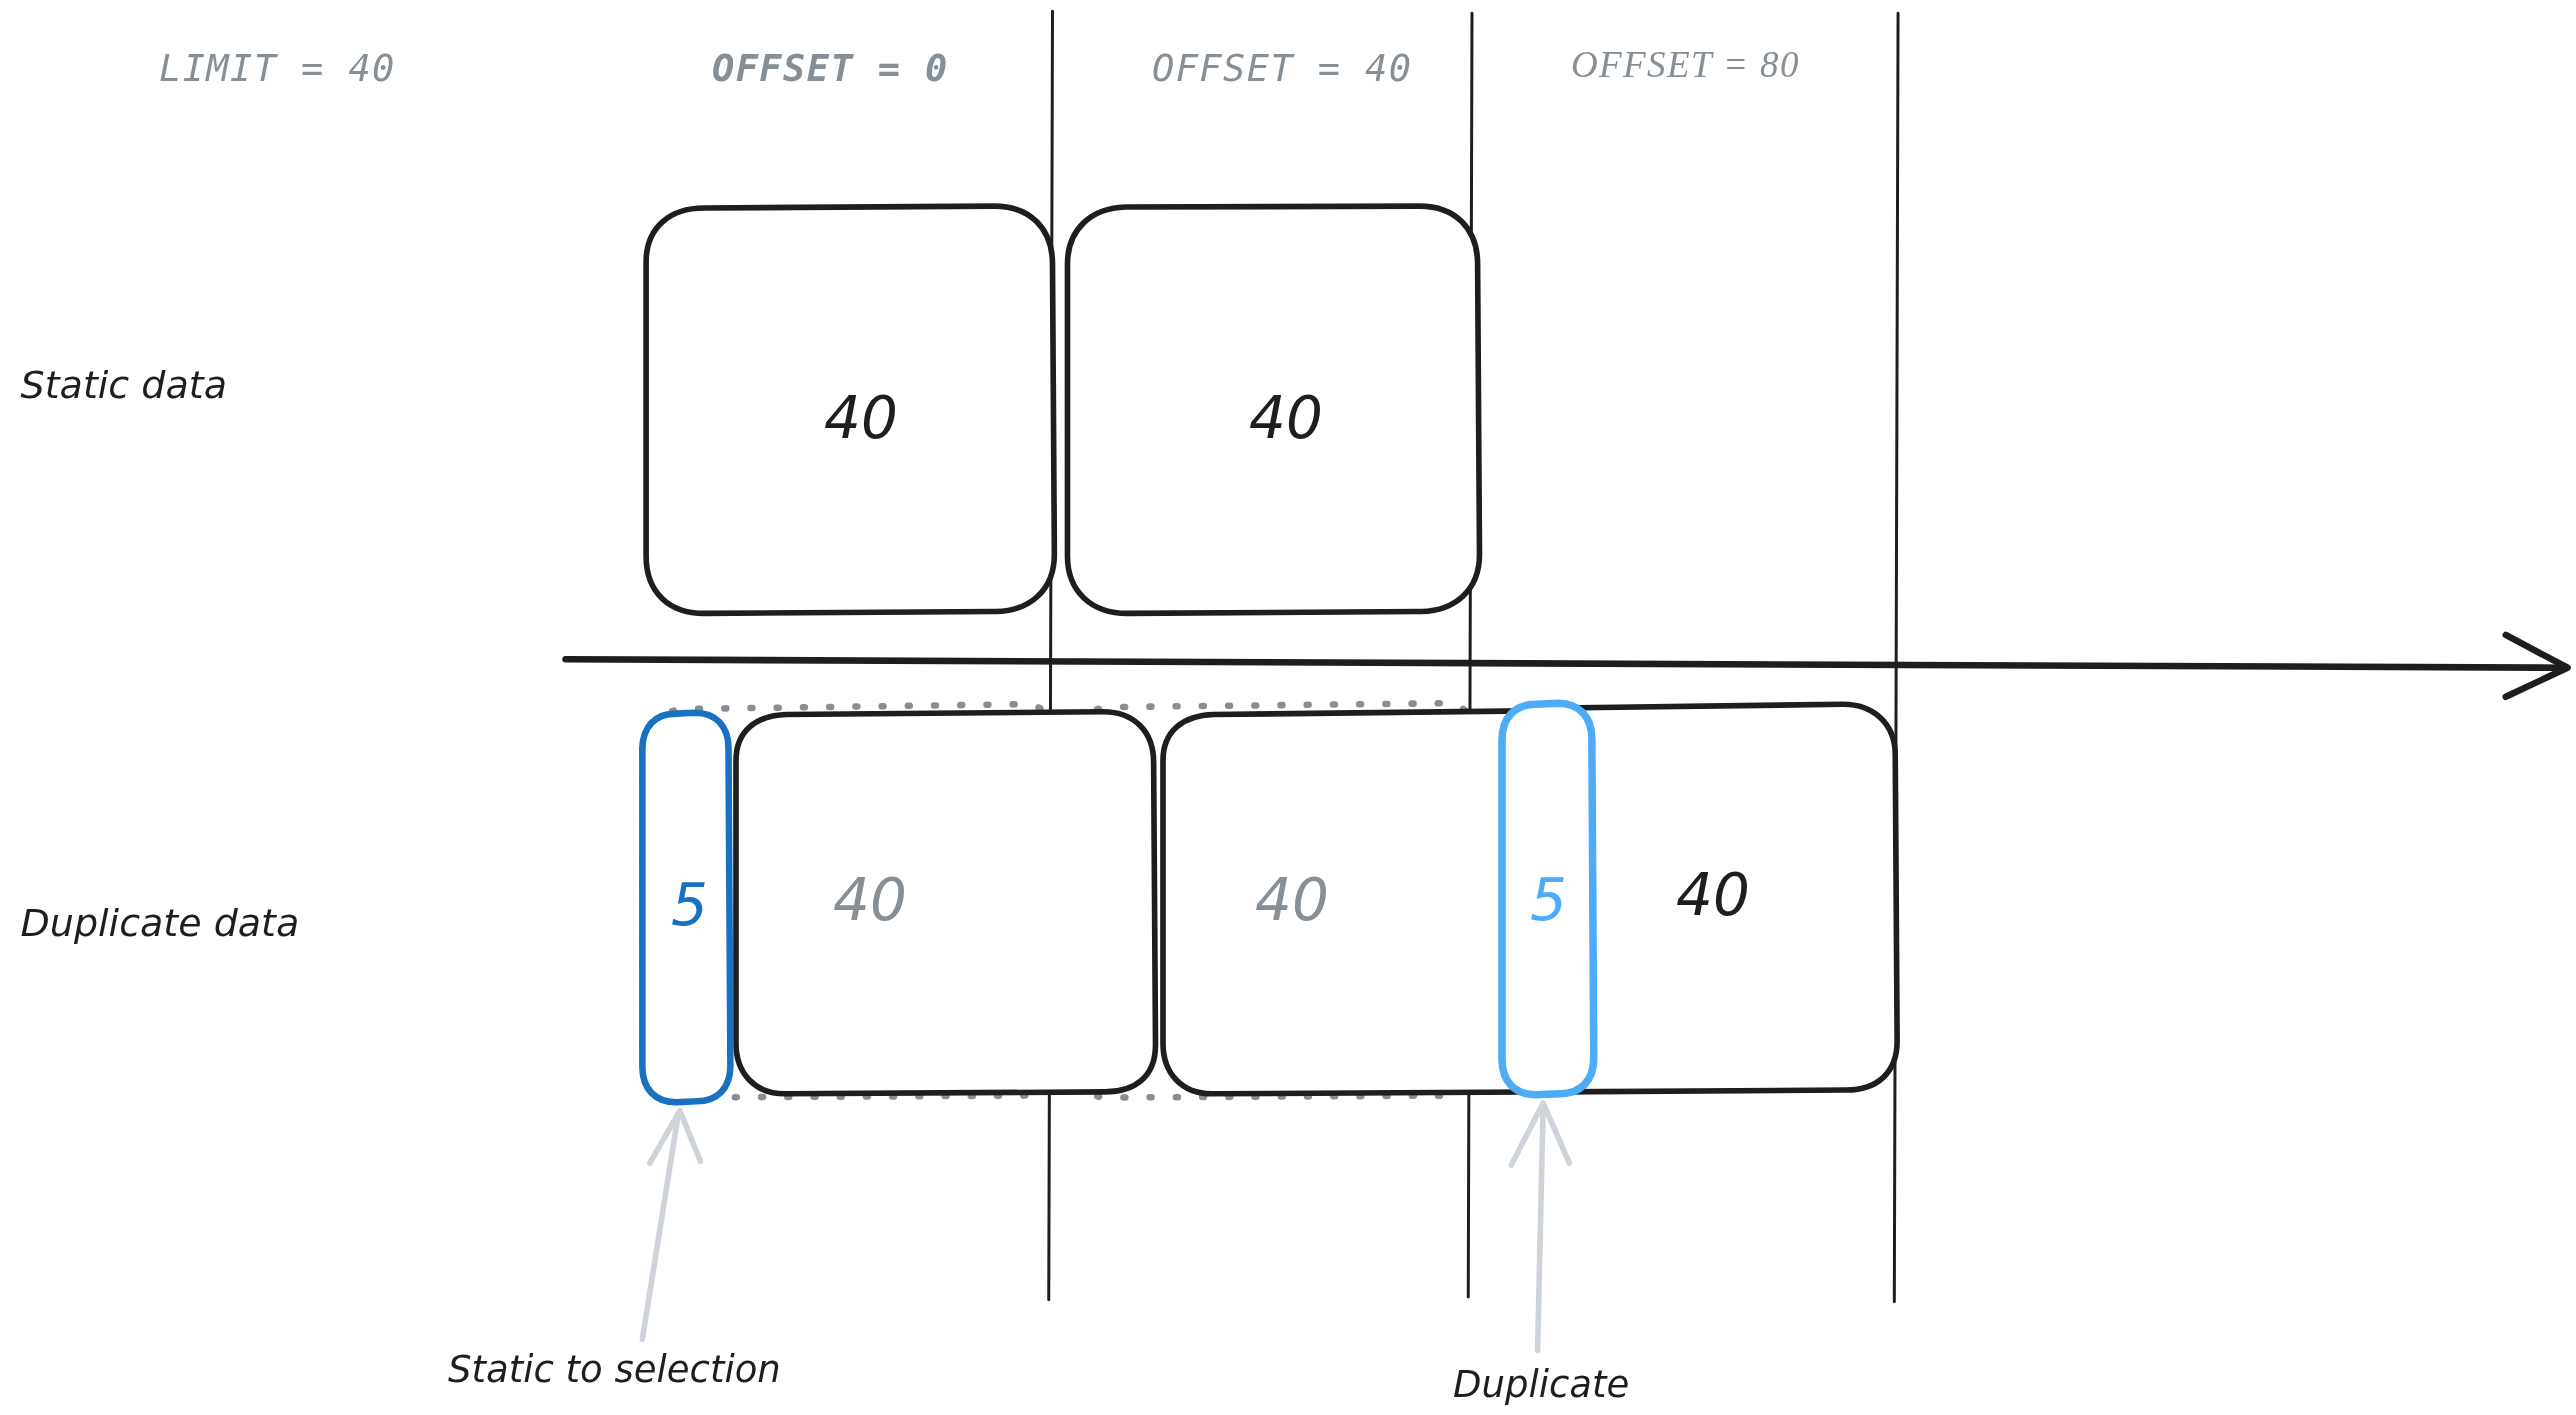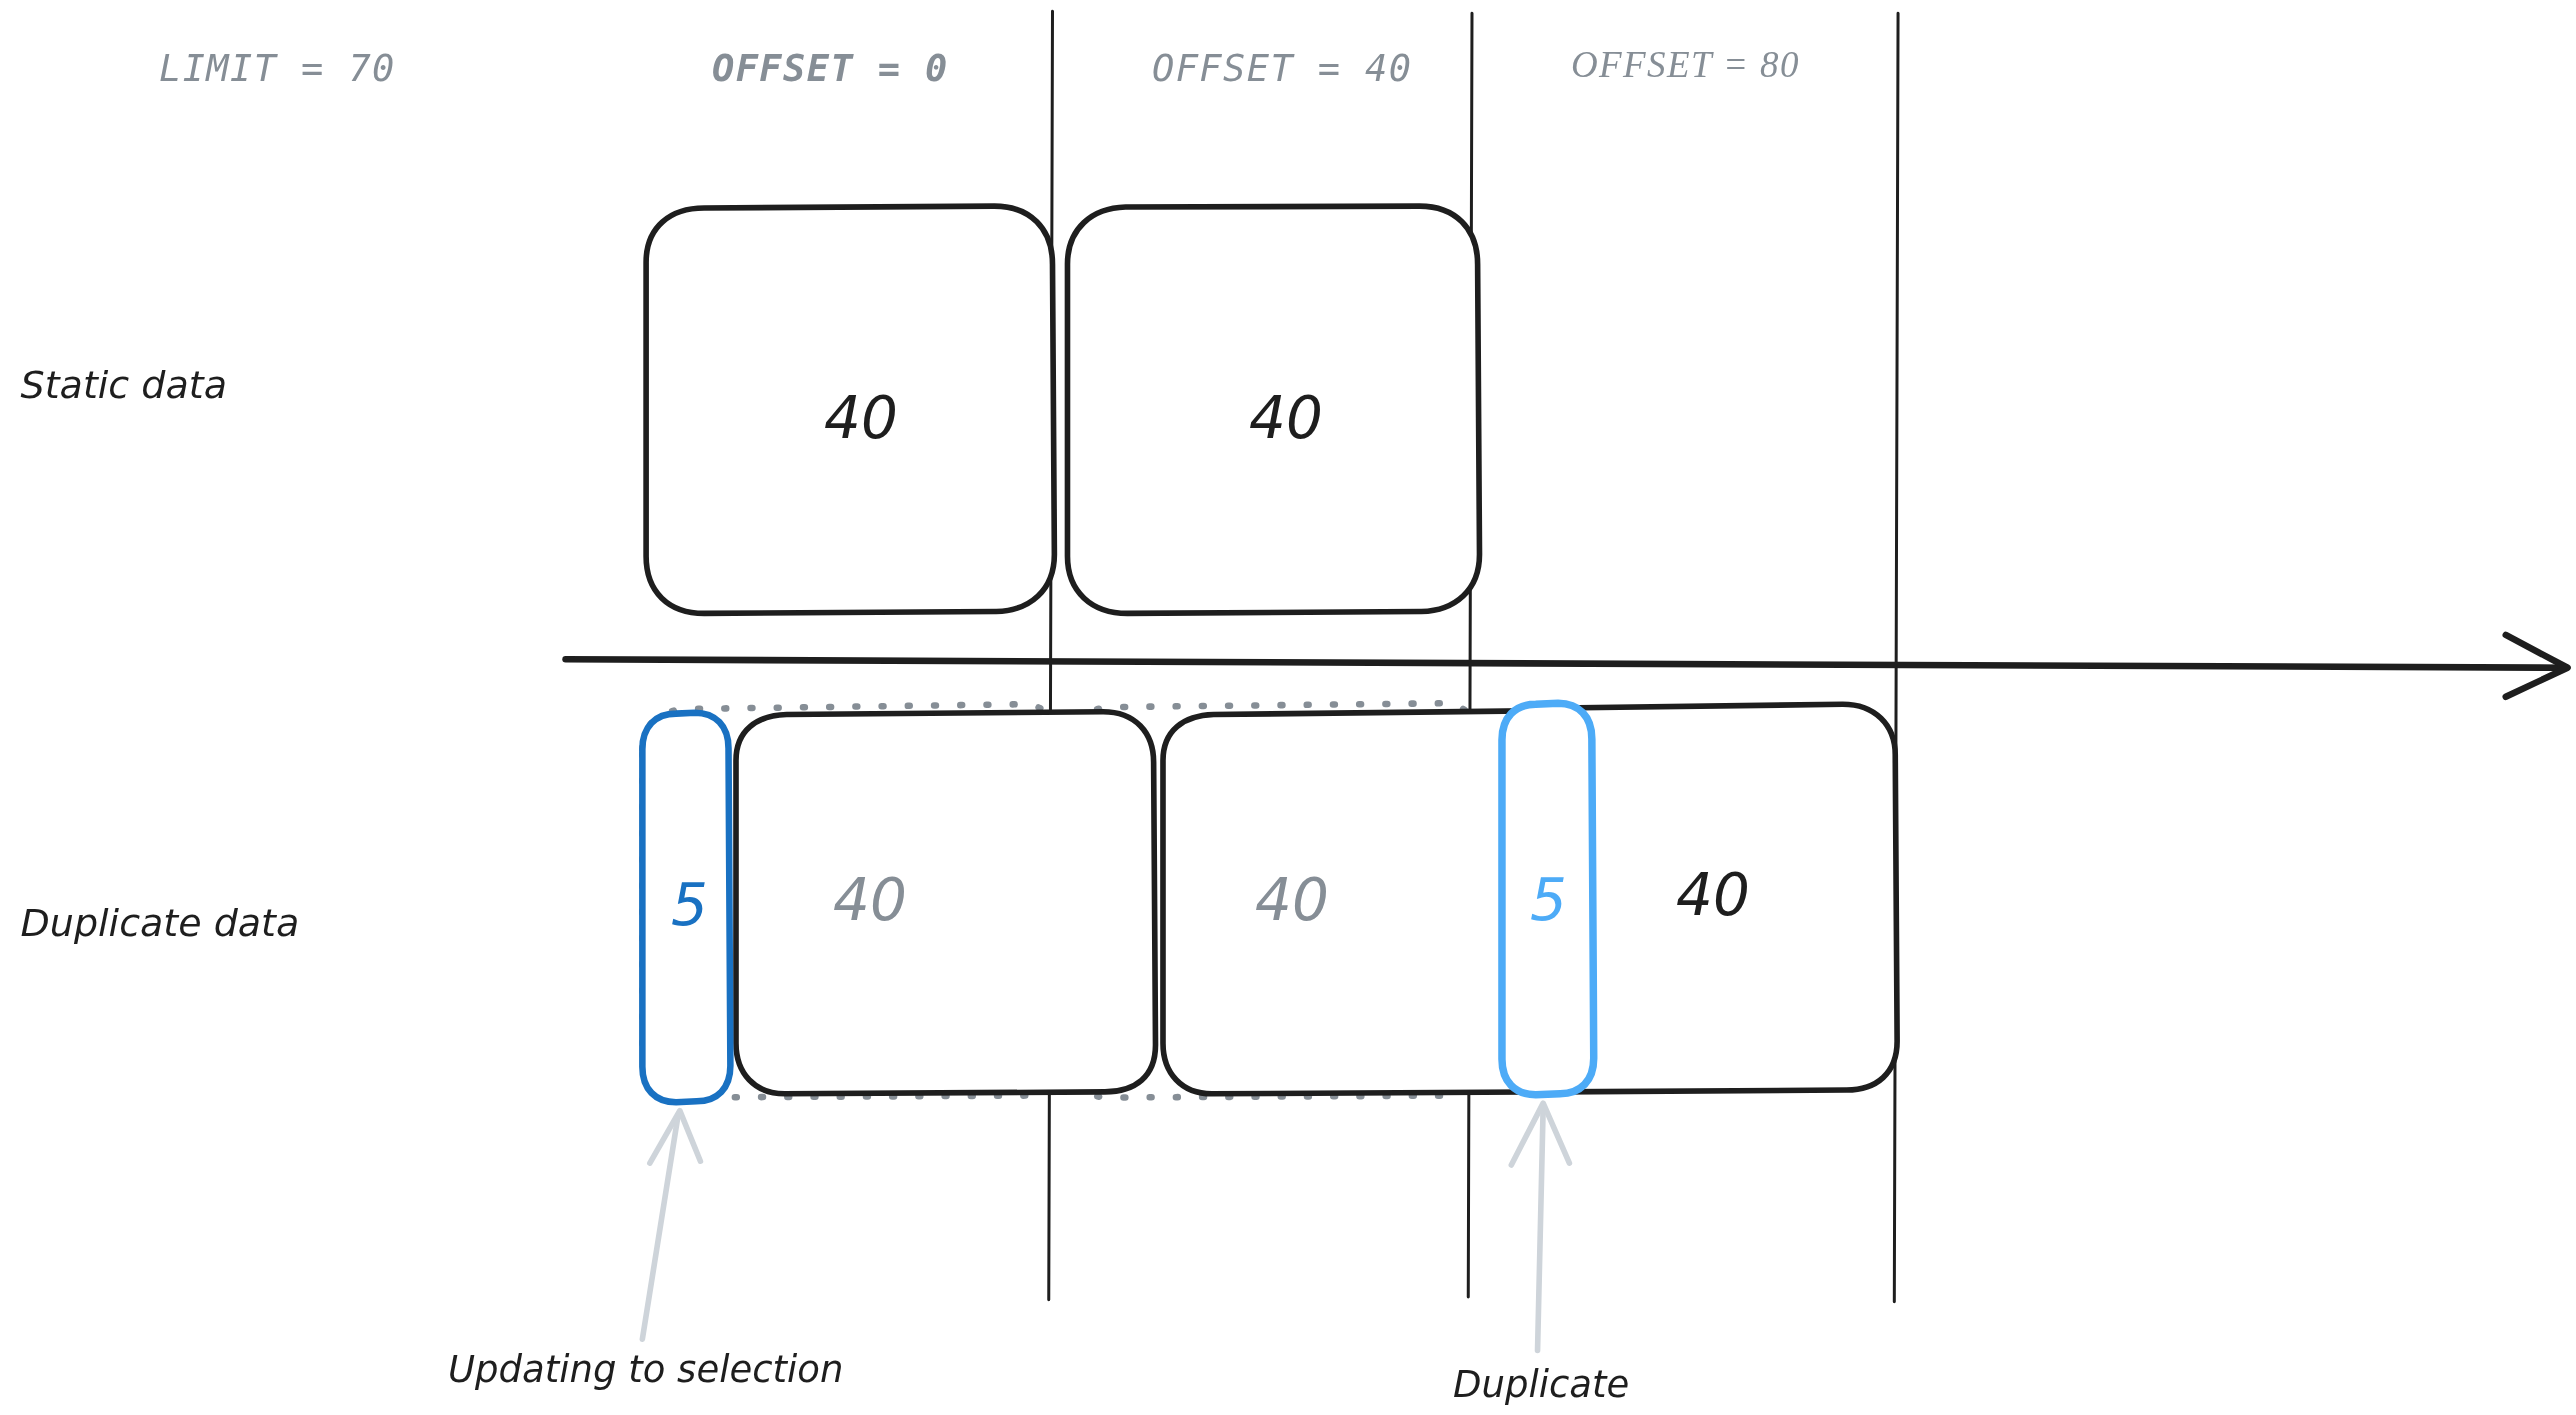--- a/index.html
+++ b/index.html
@@ -98,34 +98,34 @@
 
     <g>
       <path d="M686 1430 L724 1192" stroke="#ced4da" stroke-width="6" fill="none" stroke-linecap="round"></path>
       <path d="M694 1242 L726 1186 L748 1240" stroke="#ced4da" stroke-width="6" fill="none" stroke-linecap="round" stroke-linejoin="round"></path>
 
       <path d="M1642 1442 L1648 1182" stroke="#ced4da" stroke-width="6" fill="none" stroke-linecap="round"></path>
       <path d="M1614 1244 L1648 1178 L1676 1242" stroke="#ced4da" stroke-width="6" fill="none" stroke-linecap="round" stroke-linejoin="round"></path>
     </g>
   </svg>
 
-  <div class="lbl col-head hand" style="left:159px;top:47px;">LIMIT = 70</div>
+  <div class="lbl col-head hand" style="left:159px;top:47px;">LIMIT = 40</div>
   <div class="lbl col-head hand" style="left:712px;top:47px;font-weight:bold;">OFFSET = 0</div>
   <div class="lbl col-head hand" style="left:1152px;top:47px;">OFFSET = 40</div>
   <div class="lbl col-head hand" style="left:1571px;top:43px;font-family:Liberation Serif, serif;">OFFSET = 80</div>
 
   <div class="lbl row-label hand" style="left:20.6px;top:363px;">Static data</div>
   <div class="lbl row-label hand" style="left:20.6px;top:901px;">Duplicate data</div>
 
   <div class="lbl box-num num-black hand" style="left:824px;top:384px;">40</div>
   <div class="lbl box-num num-black hand" style="left:1249px;top:384px;">40</div>
 
   <div class="lbl box-num num-blue-dark hand" style="left:671px;top:871px;">5</div>
   <div class="lbl box-num num-gray hand" style="left:833px;top:866px;">40</div>
   <div class="lbl box-num num-gray hand" style="left:1255px;top:866px;">40</div>
   <div class="lbl box-num num-blue-light hand" style="left:1530px;top:866px;">5</div>
   <div class="lbl box-num num-black hand" style="left:1676px;top:861px;">40</div>
 
-  <div class="lbl callout hand" style="left:448px;top:1348px;">Updating to selection</div>
+  <div class="lbl callout hand" style="left:448px;top:1348px;">Static to selection</div>
   <div class="lbl callout hand" style="left:1453px;top:1363px;">Duplicate</div>
 
 </div>
 
 
 </body></html>

